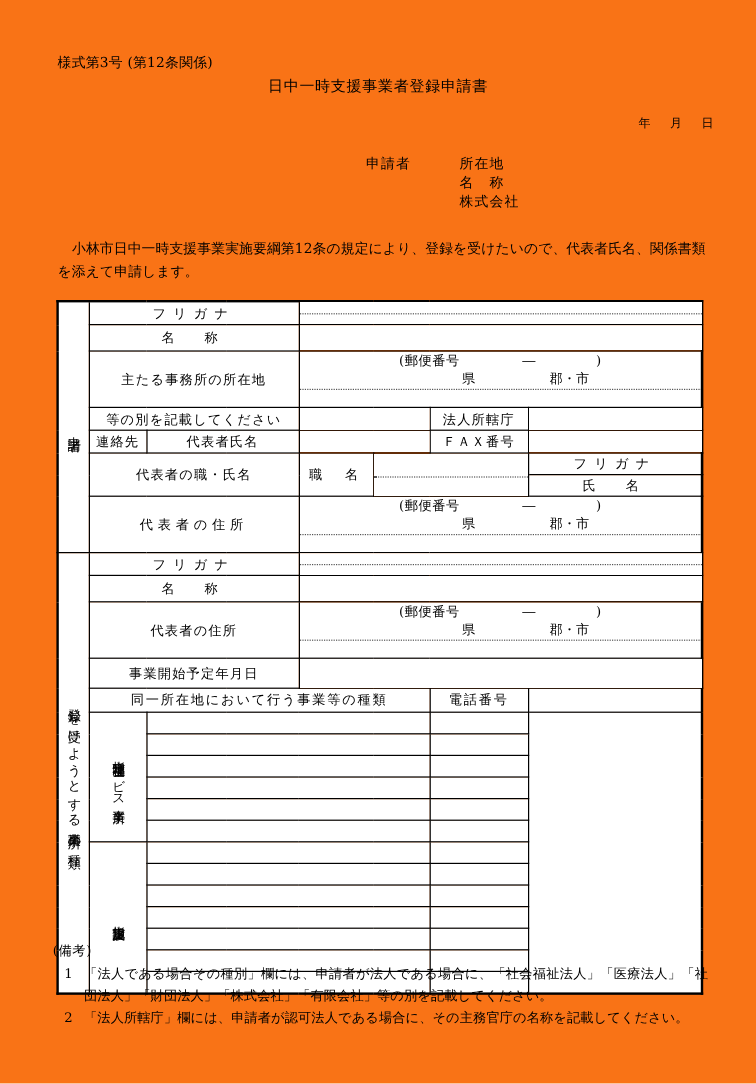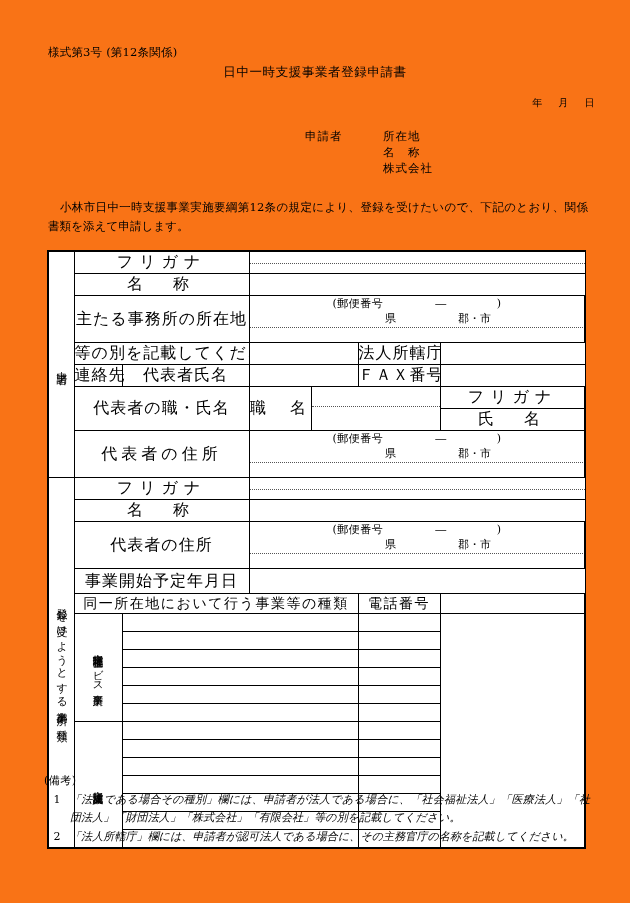--- a/index.html
+++ b/index.html
@@ -132,21 +132,21 @@
     margin: 0 auto;
     line-height: 1.05;
     font-size: 10.5px;
     white-space: nowrap;
   }
   .vcell { text-align: center; }
 
   .lbl {
     letter-spacing: 1px;
     white-space: nowrap;
-    font-size: 16px;
+    font-size: 11px;
   }
   .lbl-wide { letter-spacing: 4px; }
   .lbl-xwide { letter-spacing: 7px; }
   .lbl-kana { letter-spacing: 6px; }
 
   
   .val { text-align: left; position: relative; }
   .dotline {
     border-bottom: 1px dotted #555555;
     height: 1px;
@@ -173,48 +173,47 @@
   .addr-pref .sp-b { display: inline-block; width: 62px; }
   .addr-blank {
     height: 14px;
   }
   .dotted-row-line {
     border-bottom: 1px dotted #555555;
   }
 
   .grid-head {
     letter-spacing: 1.5px;
-    font-size: 14px;
+    font-size: 11px;
   }
   .grid-row-cell { height: 17px; }
 
   
   .notes {
     position: absolute;
     left: 44px;
     top: 772px;
     width: 546px;
     font-size: 11px;
     line-height: 18px;
   }
-  .notes .note-head { letter-spacing: 0.5px; }
+  .notes .note-head { letter-spacing: 0.5px; margin-top: 12px; }
   .note-item {
     display: flex;
     margin-top: 1px;
   }
   .note-num {
     width: 26px;
     flex: 0 0 26px;
     text-align: center;
   }
   .note-body {
     flex: 1;
     text-align: justify;
     letter-spacing: 0.1px;
-    font-style: italic;
   }
 </style>
 </head>
 <body>
 
 <div id="page">
 
   <div class="form-no">様式第3号 (第12条関係)</div>
 
   <div class="doc-title">日中一時支援事業者登録申請書</div>
@@ -235,21 +234,21 @@
       <div class="ab-key"></div>
       <div class="ab-val">名　称</div>
     </div>
     <div class="ab-row">
       <div class="ab-key"></div>
       <div class="ab-val">株式会社</div>
     </div>
   </div>
 
   <div class="body-text">
-    <span class="indent">小林市日中一時支援事業実施要綱第12条の規定により、登録を受けたいので、下記のとおり、関係書類を添えて申請します。</span>
+    <span class="indent">小林市日中一時支援事業実施要綱第12条の規定により、登録を受けたいので、代表者氏名、関係書類を添えて申請します。</span>
   </div>
 
   <div class="tbl-wrap">
     <table class="form outer-frame">
       <colgroup>
         <col style="width:26px">
         <col style="width:48px">
         <col style="width:67px">
         <col style="width:60px">
         <col style="width:62px">

